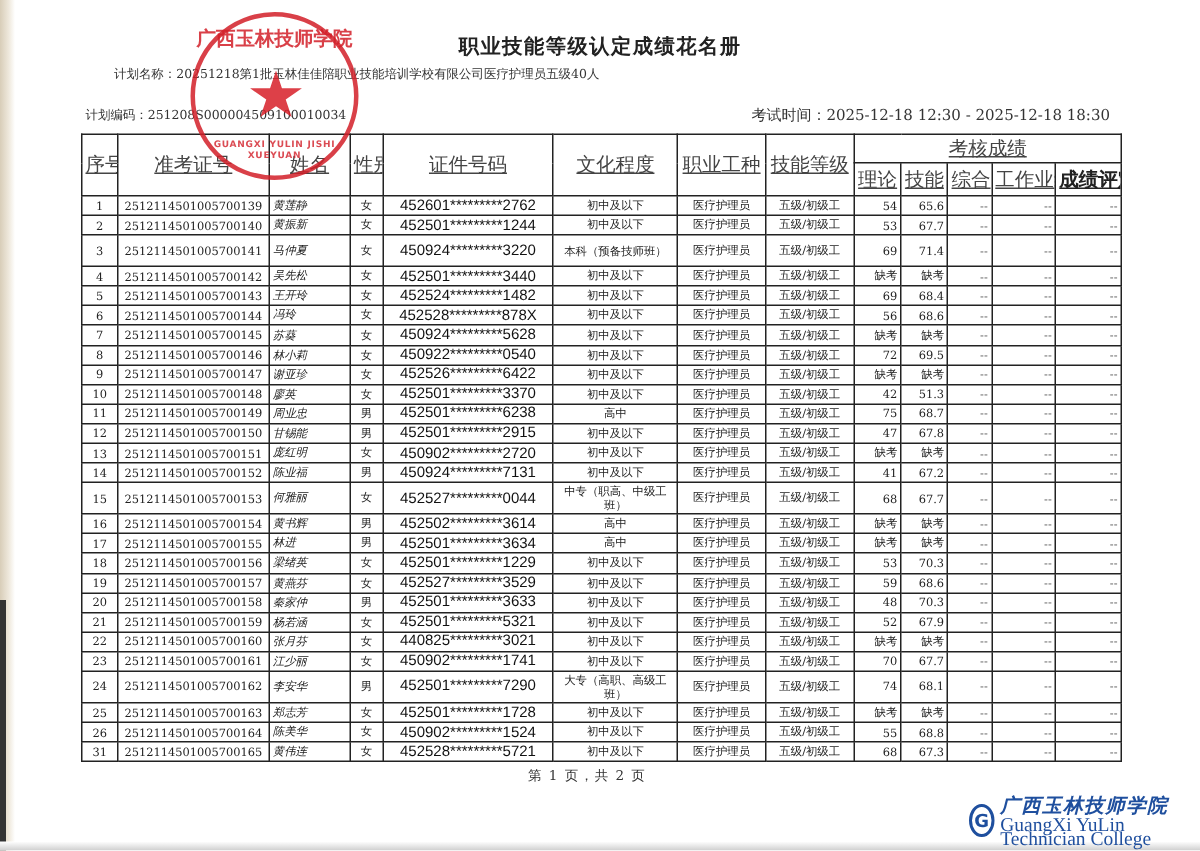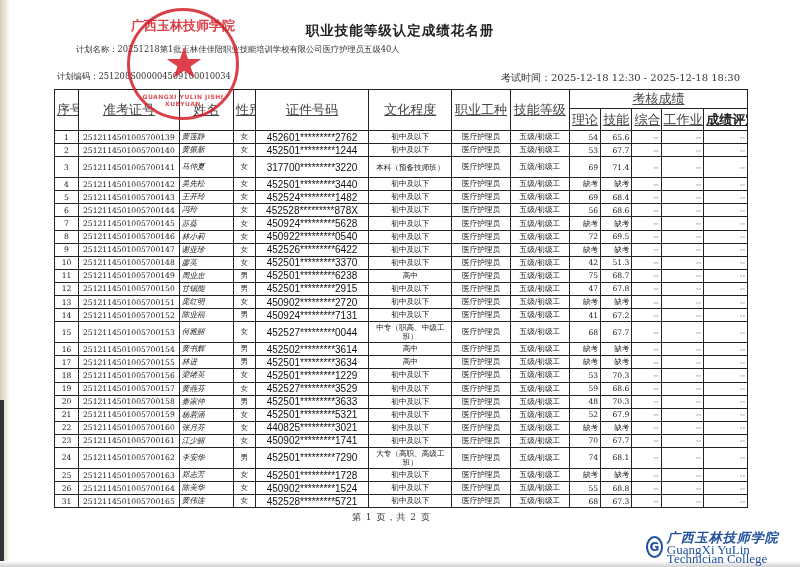--- a/index.html
+++ b/index.html
@@ -166,21 +166,21 @@
         <td class="num">67.7</td>
         <td class="dash">--</td>
         <td class="dash">--</td>
         <td class="dash">--</td>
       </tr>
       <tr class="rt">
         <td>3</td>
         <td>2512114501005700141</td>
         <td class="name">马仲夏</td>
         <td>女</td>
-        <td class="idcard">317700*********3220</td>
+        <td class="idcard">450924*********3220</td>
         <td class="wrap">本科（预备技师班）</td>
         <td>医疗护理员</td>
         <td>五级/初级工</td>
         <td class="num">69</td>
         <td class="num">71.4</td>
         <td class="dash">--</td>
         <td class="dash">--</td>
         <td class="dash">--</td>
       </tr>
       <tr class="r">

